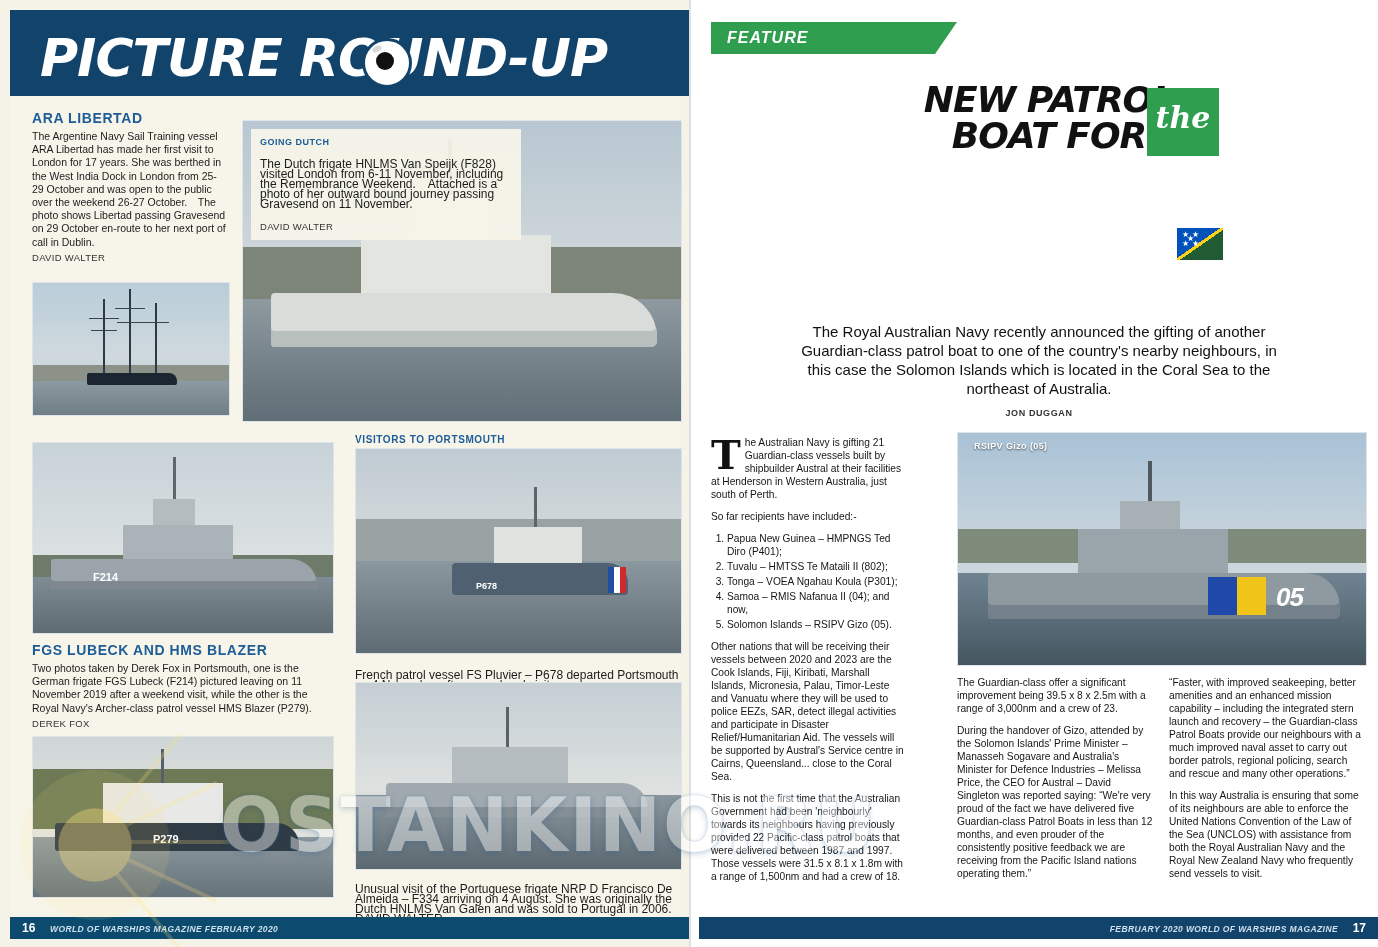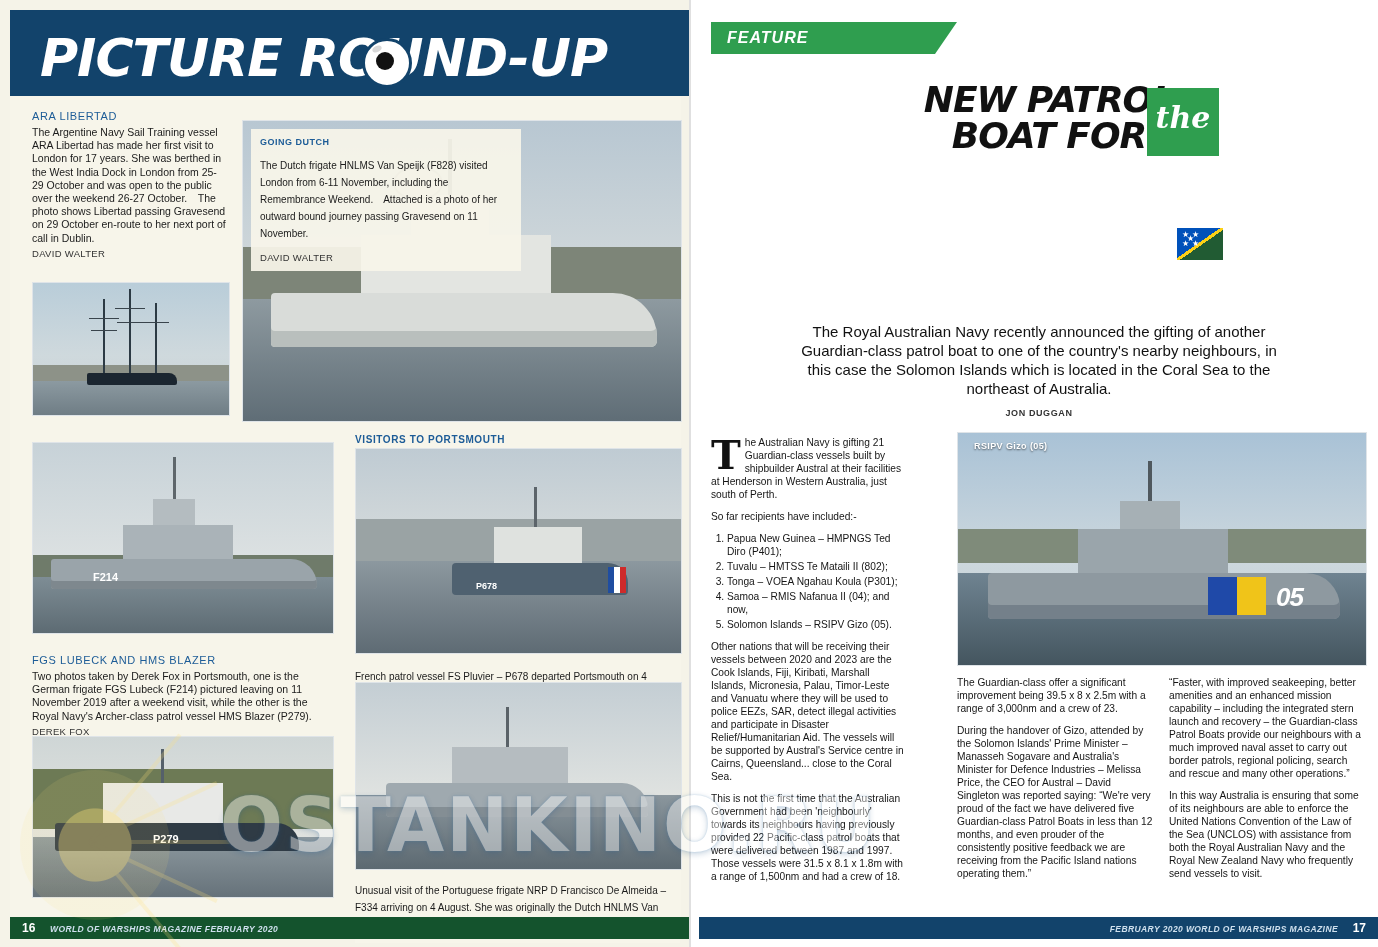--- a/index.html
+++ b/index.html
@@ -40,21 +40,21 @@
     content:"";position:absolute;left:11px;top:11px;width:18px;height:18px;border-radius:50%;
     background:#111111;
   }
   .ru-lens:before{
     content:"";position:absolute;left:7px;top:5px;width:10px;height:6px;border-radius:50%;
     background:#d9d9d9;transform:rotate(-25deg);
   }
 
   .kicker{
     font-family:"Liberation Sans",sans-serif;
-    font-weight:normal;font-size:11px;letter-spacing:.6px;
+    font-weight:bold;font-size:14px;letter-spacing:.6px;
     color:#1d5c97;text-transform:uppercase;margin:0 0 4px 0;
   }
   .body-text{
     font-size:10.5px;line-height:13.2px;color:#1b1b1b;margin:0;
     text-align:left;
   }
   .credit{font-size:9.5px;letter-spacing:.3px;color:#333;margin-top:3px;text-transform:uppercase;}
 
   .col-a{position:absolute;left:22px;top:100px;width:196px;}
   .photo{background:#c9d4dc;position:relative;overflow:hidden;border:1px solid #dfe4e8;}
@@ -111,36 +111,36 @@
 
   
   .ph-portu{position:absolute;left:345px;top:672px;width:325px;height:186px;}
   .sky6{position:absolute;inset:0;background:linear-gradient(#c4ced4,#dfe2e0 60%,#cbd0ce);}
   .water6{position:absolute;left:0;bottom:0;width:100%;height:74px;background:linear-gradient(#8a969d,#5c6971);}
   .hull6{position:absolute;left:30px;bottom:52px;width:262px;height:34px;background:#9fa9af;border-radius:4px 26px 4px 4px;box-shadow:inset 0 -10px 0 #848e94;}
   .sup6{position:absolute;left:96px;bottom:86px;width:116px;height:36px;background:#b5bcc0;}
   .mast6{position:absolute;left:150px;bottom:122px;width:3px;height:40px;background:#5a6268;}
 
   .cap-box{position:absolute;background:#f7f5ea;}
-  .cap-text{font-size:10px;line-height:17px;color:#1b1b1b;}
+  .cap-text{font-size:12px;line-height:10px;color:#1b1b1b;}
   .cap-head{font-weight:bold;font-size:9px;letter-spacing:.5px;color:#1d5c97;text-transform:uppercase;margin-bottom:3px;}
 
   
   .overlay-cap{
     position:absolute;left:8px;top:8px;width:252px;padding:8px 9px;
     background:rgba(247,245,234,.93);
   }
 
   .sec-title{
     position:absolute;font-weight:bold;font-size:10px;letter-spacing:.6px;
     color:#1d5c97;text-transform:uppercase;
   }
 
   .footer-left{
-    position:absolute;left:10px;bottom:8px;width:679px;height:22px;background:#14532d;padding-left:44px;
+    position:absolute;left:10px;bottom:8px;width:679px;height:22px;background:#0c4a6e;padding-left:44px;
   }
   .pagenum-l{
     position:absolute;left:12px;top:4px;color:#fff;font-weight:bold;font-size:12px;
   }
   .foot-l-text{
     position:absolute;left:40px;top:7px;color:#cfe0ee;font-size:8.5px;font-weight:bold;
     font-style:italic;letter-spacing:.4px;text-transform:uppercase;
   }
 
   
@@ -296,21 +296,21 @@
         <div class="sky2"></div>
           <div class="bank2"></div>
           <div class="water2"></div>
         <div class="hull2"></div>
           <div class="sup2"></div>
           <div class="sup2b"></div>
           <div class="mast2"></div>
         <div class="pennant" style="left:60px;bottom:50px;">F214</div>
       </div>
 
-      <div style="position:absolute;left:22px;top:632px;width:300px;margin-top:12px;">
+      <div style="position:absolute;left:22px;top:632px;width:300px;">
         <div class="kicker">FGS LUBECK AND HMS BLAZER</div>
         <p class="body-text">Two photos taken by Derek Fox in Portsmouth, one is the German frigate FGS Lubeck (F214) pictured leaving on 11 November 2019 after a weekend visit, while the other is the Royal Navy's Archer-class patrol vessel HMS Blazer (P279).</p>
         <div class="credit">DEREK FOX</div>
       </div>
 
       <div class="photo ph-blazer">
         <div class="sky3"></div>
           <div class="trees3"></div>
           <div class="water3"></div>
         <div class="hull3"></div>

